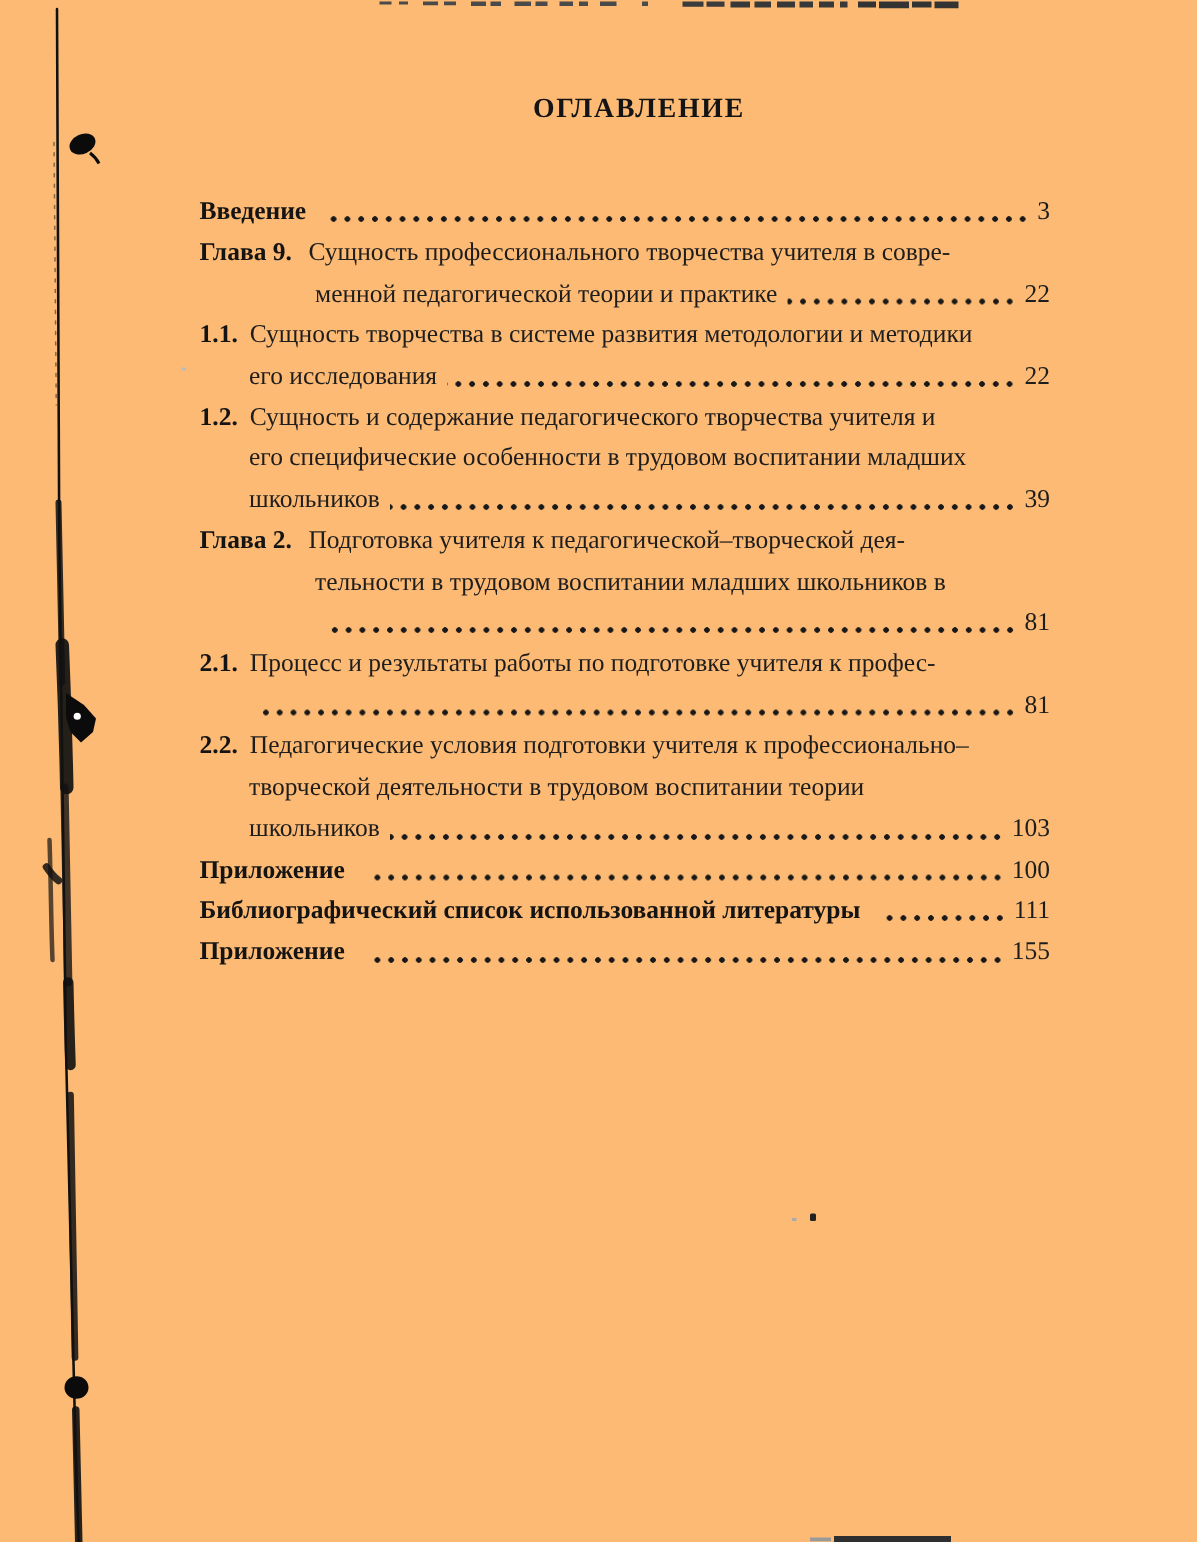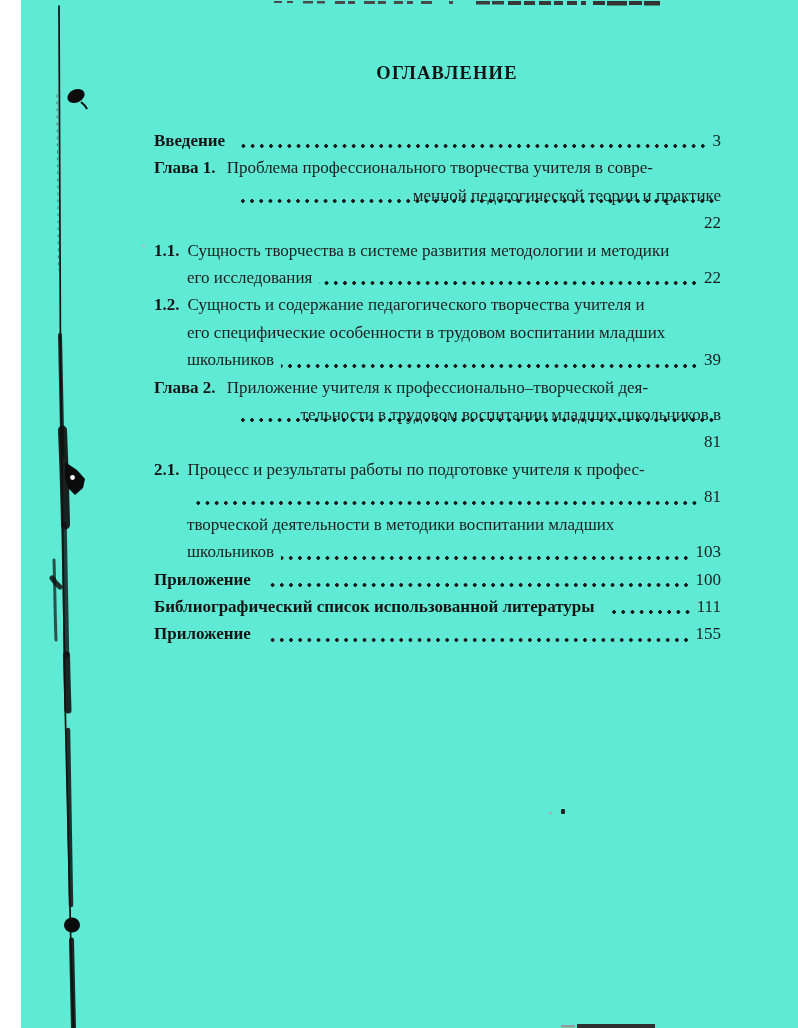--- a/index.html
+++ b/index.html
@@ -4,21 +4,21 @@
 <style>
   html, body { margin: 0; padding: 0; }
   body {
     width: 798px; height: 1028px;
     background: #ffffff;
     position: relative;
     overflow: hidden;
     font-family: "Liberation Serif", serif;
     color: #1a1a1a;
   }
-  .page { position: absolute; inset: 0; background: #5eead4; margin-left: 21px; }
+  .page { position: absolute; inset: 0; background: #fdba74; }
   .artifacts {
     position: absolute; left: 0; top: 0;
     pointer-events: none;
   }
   .content {
     position: absolute;
     left: 133px; top: 63px;
     width: 567px;
   }
   .title {
@@ -26,28 +26,28 @@
     font-size: 18.5px;
     letter-spacing: 1.2px;
     text-align: center;
     padding-left: 19px;
     margin-bottom: 43px;
     color: #141414;
   }
   .toc { font-size: 17px; }
   .row {
     display: flex;
-    align-items: flex-end;
+    align-items: flex-start;
     line-height: 27.4px;
     white-space: pre;
   }
   .prefix { font-weight: 700; margin-right: 8px; color: #141414; }
   .prefix.chapter { margin-right: 11px; }
   .cont-section { padding-left: 33px; font-family: Liberation Serif, serif; }
-  .cont-chapter { padding-left: 77px; flex-direction: column; }
+  .cont-chapter { padding-left: 77px; }
   .linetext { color: #1d1d1d; }
   .leader {
     flex: 1 1 auto;
     min-width: 10px;
     position: relative;
     align-self: stretch;
     margin: 0 3px 0 5px;
   }
   .leader::after {
     content: "";
@@ -127,43 +127,44 @@
     </g>
   </svg>
 
   <div class="content">
     <div class="title">ОГЛАВЛЕНИЕ</div>
     <div class="toc">
         <div class="entry">
           <div class="row"><span class="prefix">Введение</span><span class="leader"></span><span class="pagenum">3</span></div>
         </div>
         <div class="entry">
-          <div class="row"><span class="prefix chapter">Глава 1.</span><span class="linetext">Проблема профессионального творчества учителя в совре-</span></div>
+          <div class="row"><span class="prefix chapter">Глава 9.</span><span class="linetext">Сущность профессионального творчества учителя в совре-</span></div>
           <div class="row cont-chapter"><span class="linetext">менной педагогической теории и практике</span><span class="leader"></span><span class="pagenum">22</span></div>
         </div>
         <div class="entry">
           <div class="row"><span class="prefix">1.1.</span><span class="linetext">Сущность творчества в системе развития методологии и методики</span></div>
           <div class="row cont-section"><span class="linetext">его исследования</span><span class="leader"></span><span class="pagenum">22</span></div>
         </div>
         <div class="entry">
           <div class="row"><span class="prefix">1.2.</span><span class="linetext">Сущность и содержание педагогического творчества учителя и</span></div>
           <div class="row cont-section"><span class="linetext">его специфические особенности в трудовом воспитании младших</span></div>
           <div class="row cont-section"><span class="linetext">школьников</span><span class="leader"></span><span class="pagenum">39</span></div>
         </div>
         <div class="entry">
-          <div class="row"><span class="prefix chapter">Глава 2.</span><span class="linetext">Приложение учителя к профессионально–творческой дея-</span></div>
+          <div class="row"><span class="prefix chapter">Глава 2.</span><span class="linetext">Подготовка учителя к педагогической–творческой дея-</span></div>
           <div class="row cont-chapter"><span class="linetext">тельности в трудовом воспитании младших школьников в</span></div>
           <div class="row cont-chapter"><span class="leader"></span><span class="pagenum">81</span></div>
         </div>
         <div class="entry">
           <div class="row"><span class="prefix">2.1.</span><span class="linetext">Процесс и результаты работы по подготовке учителя к профес-</span></div>
           <div class="row cont-section"><span class="leader"></span><span class="pagenum">81</span></div>
         </div>
         <div class="entry">
-          <div class="row cont-section"><span class="linetext">творческой деятельности в методики воспитании младших</span></div>
+          <div class="row"><span class="prefix">2.2.</span><span class="linetext">Педагогические условия подготовки учителя к профессионально–</span></div>
+          <div class="row cont-section"><span class="linetext">творческой деятельности в трудовом воспитании теории</span></div>
           <div class="row cont-section"><span class="linetext">школьников</span><span class="leader"></span><span class="pagenum">103</span></div>
         </div>
         <div class="entry">
           <div class="row"><span class="prefix">Приложение</span><span class="leader"></span><span class="pagenum">100</span></div>
         </div>
         <div class="entry">
           <div class="row"><span class="prefix">Библиографический список использованной литературы</span><span class="leader"></span><span class="pagenum">111</span></div>
         </div>
         <div class="entry">
           <div class="row"><span class="prefix">Приложение</span><span class="leader"></span><span class="pagenum">155</span></div>

